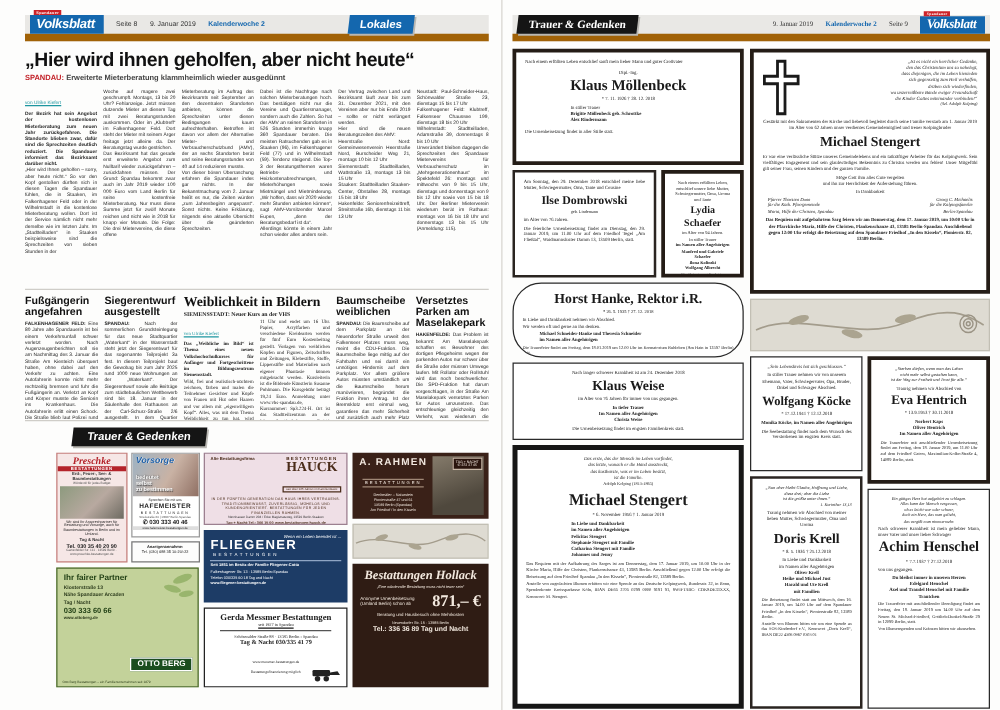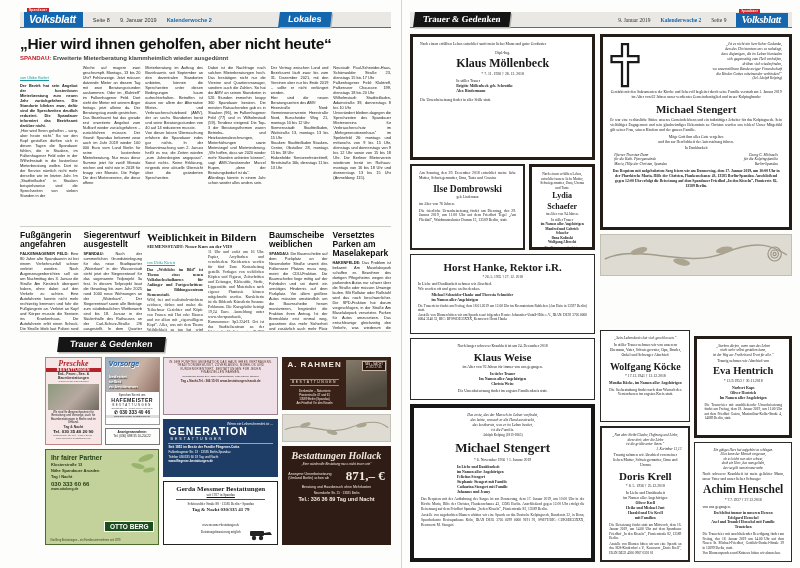--- a/index.html
+++ b/index.html
@@ -2,21 +2,21 @@
 <html><head>
 <meta charset="utf-8">
 <style>
   html,body{margin:0;padding:0;background:#ffffff;}
   .spread{width:800px;height:568px;overflow:hidden;display:flex;background:#fdfdfc;font-family:"Liberation Sans",sans-serif;color:#1a1a1a;}
   .page{box-sizing:border-box;height:568px;overflow:hidden;}
   .page.left{flex:0 0 401px;padding:12px 10px 8px 20px;}
   .divider{flex:0 0 1px;background:#d8d5cf;}
   .page.right{flex:1;padding:12px 8px 8px 8px;font-family:"Liberation Serif",serif;}
   
-  .bar{height:15px;background:#e9e8e5;border-bottom:1px solid #a16207;display:flex;align-items:center;gap:10px;padding:0 4px;font-size:5.5px;color:#333;}
+  .bar{height:15px;background:#e9e8e5;border-bottom:6px solid #a16207;display:flex;align-items:center;gap:10px;padding:0 4px;font-size:5.5px;color:#333;}
   .brand{position:relative;background:#1467ae;color:#fff;font-weight:bold;font-style:italic;font-size:10.5px;padding:1px 7px 2px 5px;letter-spacing:-0.3px;}
   .brand .tag{position:absolute;top:-4px;left:3px;background:#cc2229;color:#fff;font-style:normal;font-weight:bold;font-size:3px;padding:0 2px;letter-spacing:.3px;}
   .kw{color:#1467ae;font-weight:bold;}
   .datebit{font-size:5.5px;}
   .sectab{color:#fff;font-weight:bold;font-size:9px;padding:2px 9px 3px;transform:skewX(-7deg);box-shadow:1.5px 1.5px 0 #b9b7b2;}
   .sectab.blue{background:#1467ae;}
   .sectab.black{background:#151515;}
   .spacer{flex:1;}
   
   h1.headline{font-size:15.5px;font-weight:bold;margin:7px 0 2px;letter-spacing:-0.3px;color:#111;}
@@ -143,21 +143,21 @@
   .ojust{text-align:justify;}
   .oquote{font-style:italic;text-align:center;white-space:pre-line;}
   .oattr{text-align:right;font-style:italic;font-size:3.4px;}
   .obold{font-weight:bold;}
   .pre{white-space:pre-line;}
   .indent{margin-left:22%;text-align:left;}
   .row2{display:flex;gap:4px;}
   .signers{display:flex;justify-content:space-between;font-style:italic;font-size:3.7px;margin:2px 4px;}
   .crossrow{display:flex;gap:6px;align-items:flex-start;}
   .rose{height:40px;}
-  .botrow{flex:1;display:flex;gap:4px;min-height:0;align-items:flex-end;}
+  .botrow{flex:1;display:flex;gap:4px;min-height:0;}
   .subcol{display:flex;flex-direction:column;gap:4px;min-width:0;}
   .subcol.b{flex:0 0 47%;}
   .subcol.c{flex:1;}
 </style>
 </head>
 <body>
 
 <div class="spread">
 
   <div class="page left">
@@ -285,27 +285,35 @@
           <div class="l">Tag / Nacht</div>
           <div class="tel">030 333 60 66</div>
           <div class="url">www.ottoberg.de</div>
           <div class="logo">OTTO BERG</div>
           <div class="foot">Otto Berg Bestattungen – ein Familienunternehmen seit 1879</div>
         </div>
       </div>
 
       <div class="adcol b">
         <div class="ad hauck">
+          <div class="top">
+            <div class="pre">Alte Bestattungsfirma</div>
+            <div class="lg">
+              <div class="ty">BESTATTUNGEN</div>
+              <div class="nm">HAUCK</div>
+              <div class="rib">seit über 125 Jahren im Familienbesitz</div>
+            </div>
+          </div>
           <div class="body">IN DER FÜNFTEN GENERATION DAS HAUS IHRES VERTRAUENS. TRADITIONSBEWUSST, ZUVERLÄSSIG, MÜHELOS UND KUNDENORIENTIERT. BESTATTUNGEN FÜR JEDEN FINANZIELLEN RAHMEN.</div>
           <div class="addr">Nennhauser Damm 204 / Ecke Magistratsweg, 13591 Berlin-Staaken</div>
           <div class="tel"><span>Tag + Nacht-Tel.: 366 15 00</span> <span>www.bestattungen-hauck.de</span></div>
         </div>
         <div class="ad flieg">
           <div class="tag">Wenn ein Leben beendet ist ...</div>
-          <div class="nm">GENERATION</div>
+          <div class="nm">FLIEGENER</div>
           <div class="ty">BESTATTUNGEN</div>
           <div class="since">Seit 1851 im Besitz der Familie Fliegener-Cotta</div>
           <div class="ad1">Falkenhagener Str. 13 · 13585 Berlin-Spandau</div>
           <div class="ad1">Telefon 030/335 60 18 Tag und Nacht</div>
           <div class="url">www.fliegener-bestattungen.de</div>
         </div>
         <div class="ad mess">
           <div class="nm">Gerda Messmer Bestattungen</div>
           <div class="since">seit 1927 in Spandau</div>
           <hr>
@@ -371,21 +379,21 @@
       <span class="spacer"></span>
       <span class="datebit">9. Januar 2019</span>
       <span class="datebit kw">Kalenderwoche 2</span>
       <span class="datebit">Seite 9</span>
       <span class="brand"><span class="tag">Spandauer</span><span>Volksblatt</span></span>
     </div>
 
     <div class="obits">
 
       <div class="ocol-l">
-        <div class="obit b3" style="height:126px;">
+        <div class="obit b3" style="height:93px;">
           <div style="margin-bottom:4px;">Nach einem erfüllten Leben entschlief sanft mein lieber Mann und guter Großvater</div>
           <div class="ocenter">Dipl.-Ing.</div>
           <div class="oname" style="font-size:12px;">Klaus Möllenbeck</div>
           <div class="odates">* 7. 11. 1926      † 28. 12. 2018</div>
           <div class="indent">In stiller Trauer</div>
           <div class="indent obold pre">Brigitte Möllenbeck geb. Schrottke
 Alex Rindermann</div>
           <div style="margin-top:4px;">Die Urnenbeisetzung findet in aller Stille statt.</div>
         </div>
 
@@ -403,21 +411,21 @@
             <div>im Alter von 94 Jahren.</div>
             <div style="margin-top:1px;">In stiller Trauer</div>
             <div class="obold pre">im Namen aller Angehörigen
 Manfred und Gabriele Schaefer
 Ilona Kolinski
 Wolfgang Albrecht</div>
             <div style="margin-top:1px;">Die Beisetzung findet im engsten Familienkreis statt.</div>
           </div>
         </div>
 
-        <div class="obit b1" style="height:80px;">
+        <div class="obit b1" style="height:60px;border-radius:23px;">
           <div class="oname" style="font-size:11px;">Horst Hanke, Rektor i.R.</div>
           <div class="odates" style="font-size:3.6px;">* 26. 5. 1935      † 27. 12. 2018</div>
           <div class="pre">In Liebe und Dankbarkeit nehmen wir Abschied.
 Wir werden oft und gerne an ihn denken.</div>
           <div class="obold pre" style="margin:1px 0 1px 8%;">Michael Schneider-Hanke und Theresia Schneider
 im Namen aller Angehörigen</div>
           <div class="pre" style="font-size:3.5px;">Die Trauerfeier findet am Freitag, dem 18.01.2019 um 12.00 Uhr im Krematorium Ruhleben (Am Hain in 13597 Berlin) statt.
 Anstelle von Blumen bitten wir um Spenden auf folgendes Konto: Johanniter-Unfall-Hilfe e.V., IBAN: DE92 3705 0000 0004 3140 33, BIC: BFSWDE33XXX, Kennwort: Horst Hanke</div>
         </div>
 

